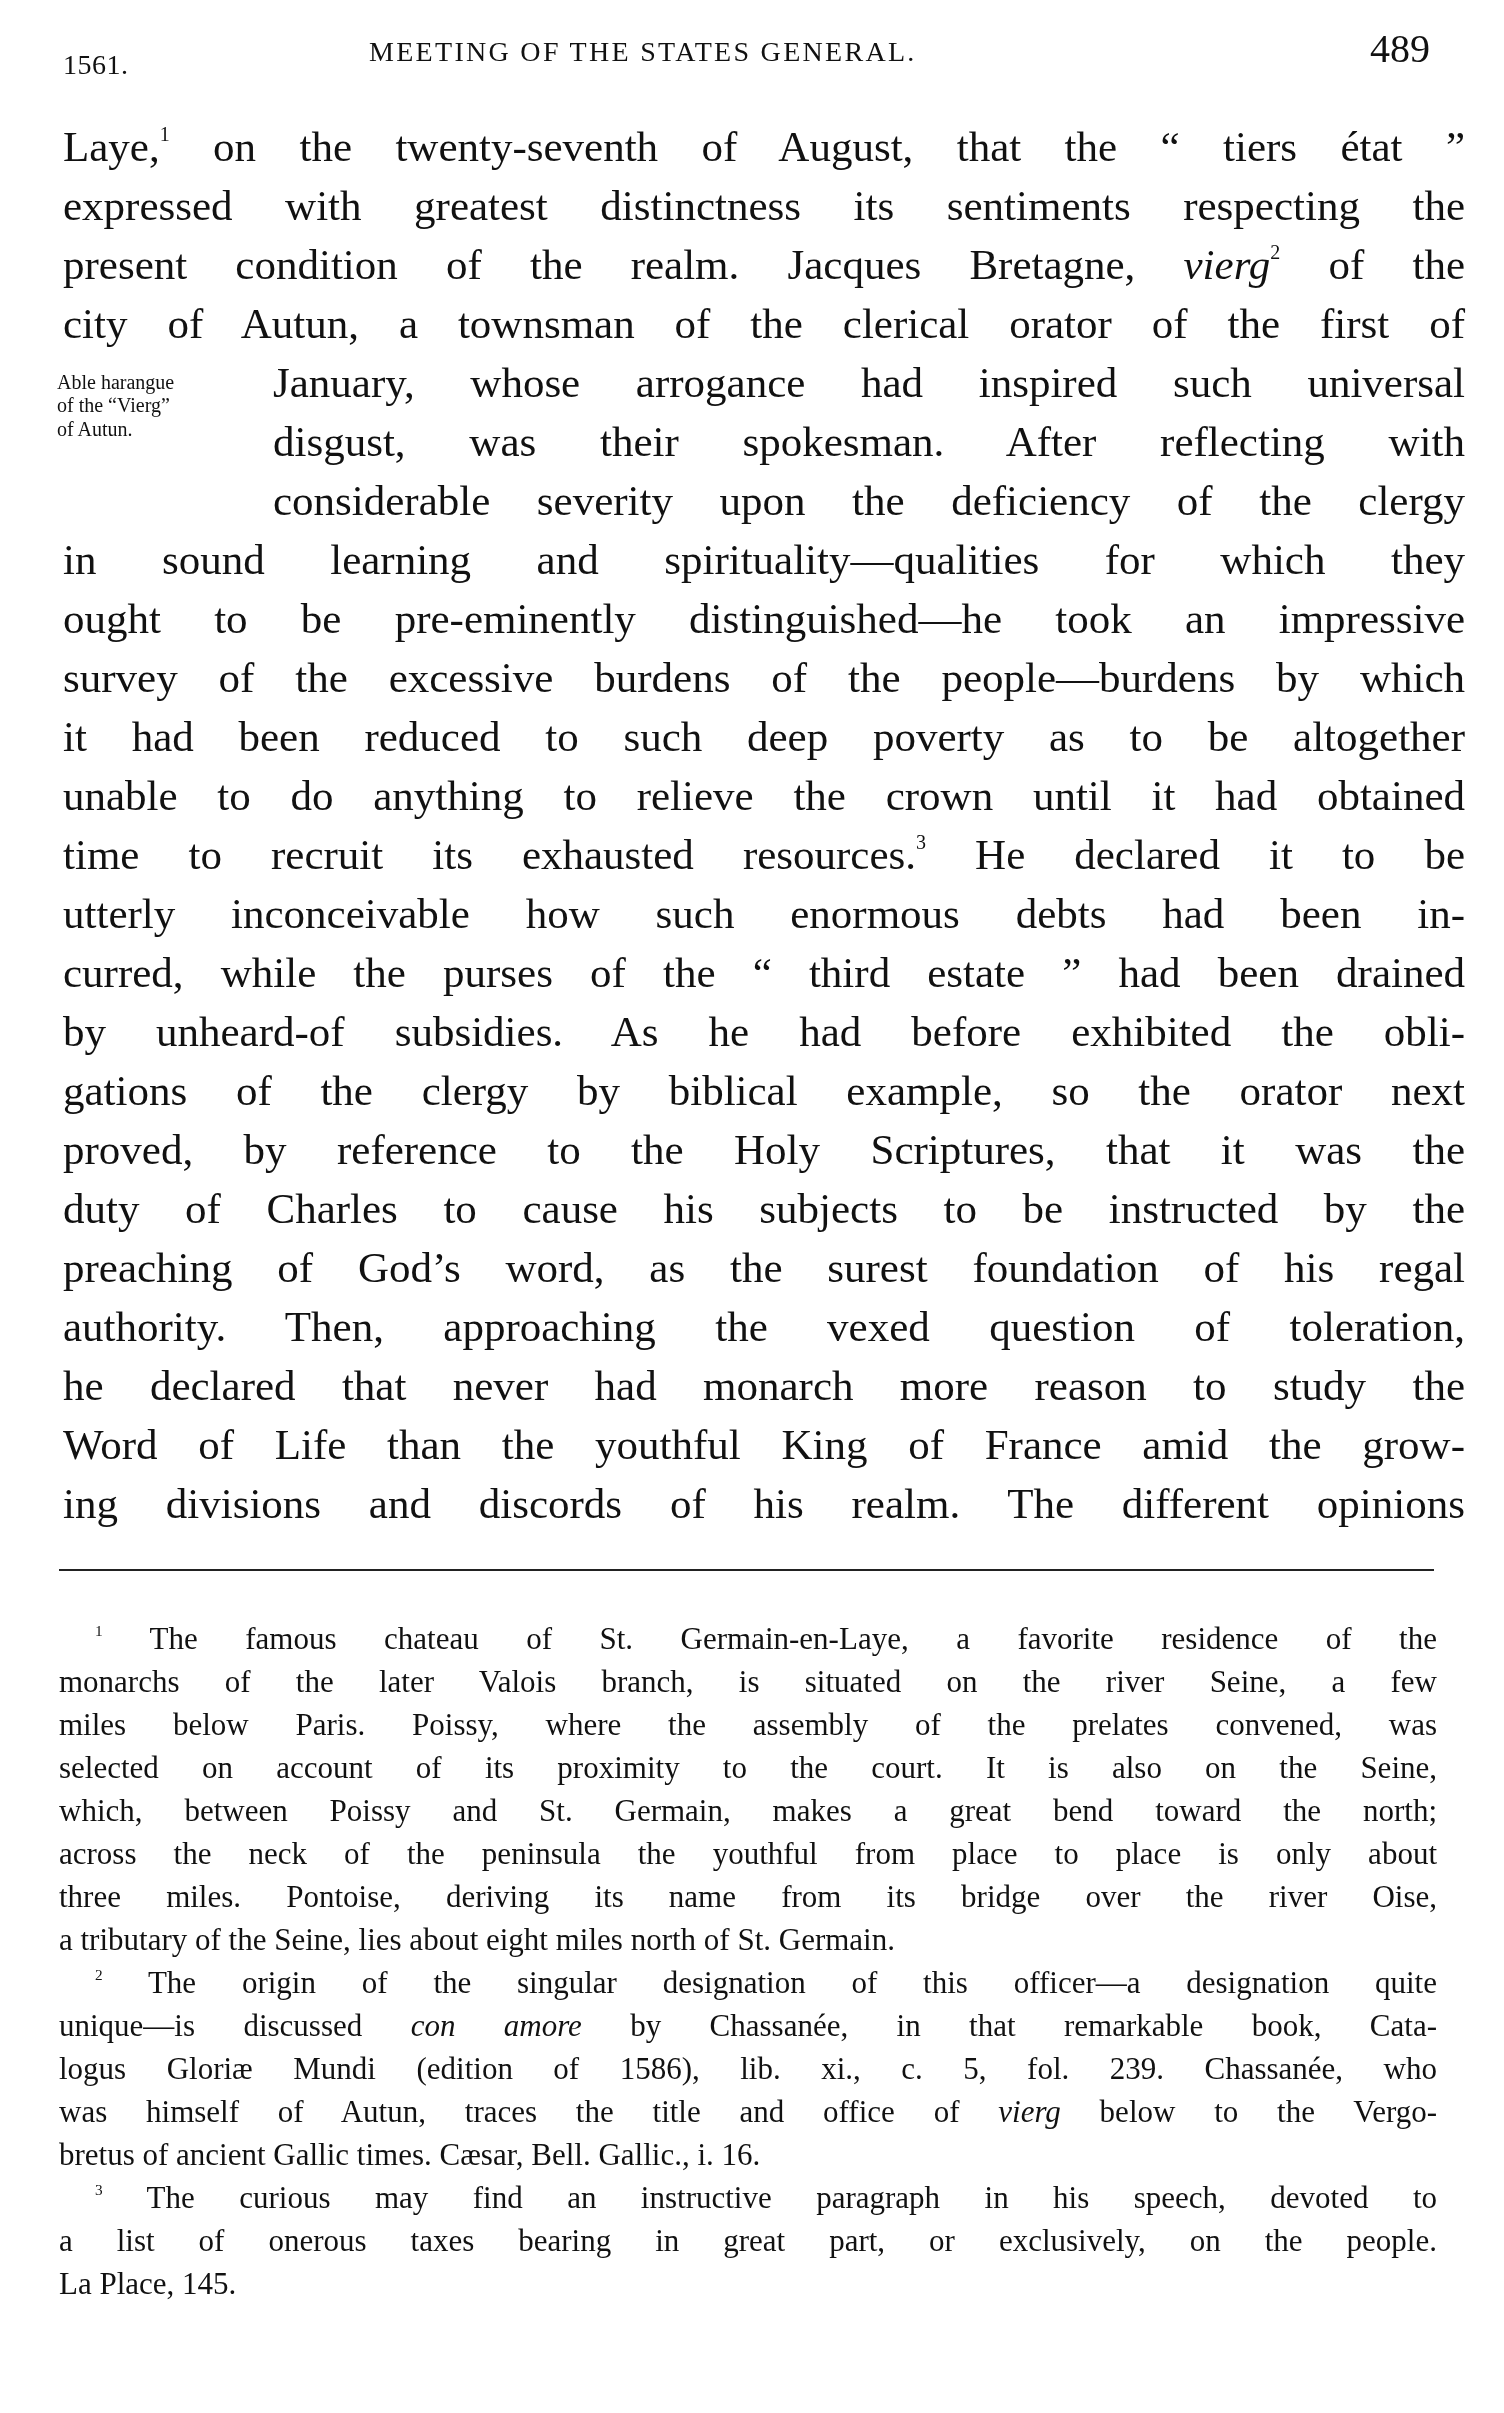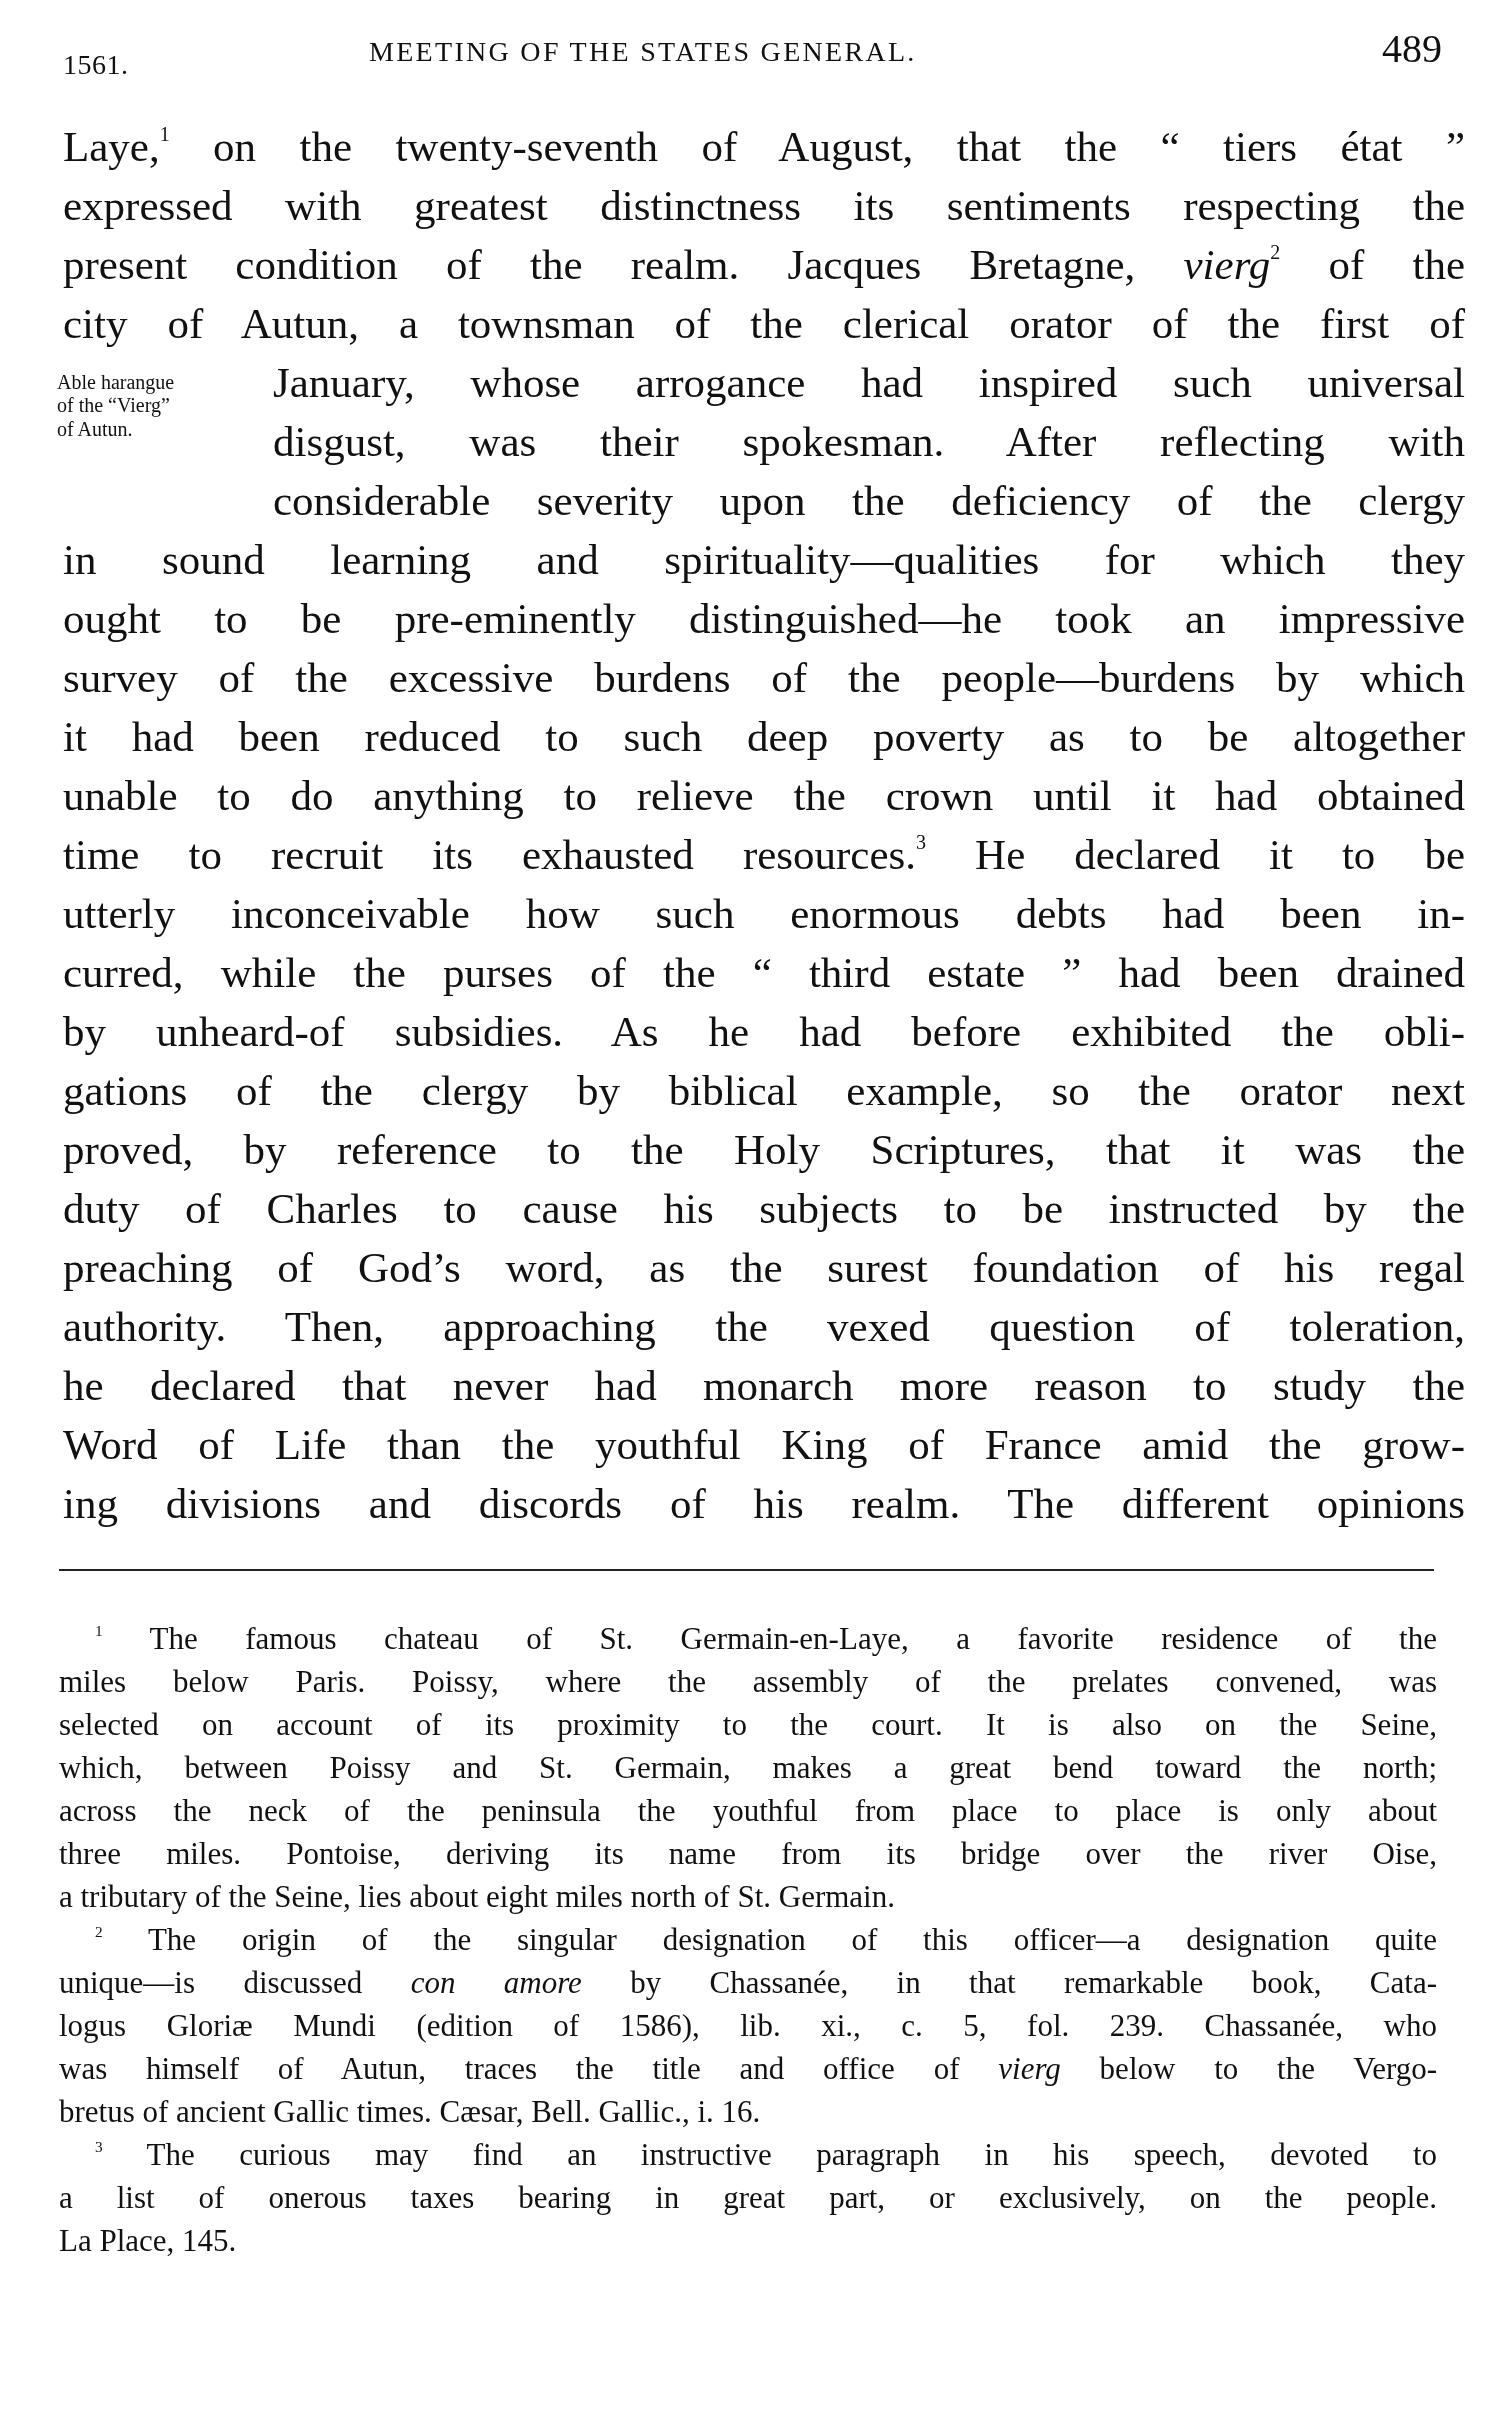--- a/index.html
+++ b/index.html
@@ -21,21 +21,21 @@
     }
     .hdr-year {
       position: absolute; left: 0; top: 24px;
       font-size: 28px; letter-spacing: 0.5px;
     }
     .hdr-title {
       position: absolute; left: 306px; top: 10.8px;
       font-size: 28px; letter-spacing: 2.3px;
     }
     .hdr-page {
-      position: absolute; right: 4px; top: 0;
+      position: absolute; right: 16px; top: 0;
       font-size: 40px;
     }
     .body-text {
       position: absolute;
       left: 63px;
       width: 1402px;
       top: 117px;
     }
     .line {
       height: 59px;
@@ -123,20 +123,21 @@
   <div class="line">authority.  Then, approaching the vexed question of toleration,</div>
   <div class="line">he declared that never had monarch more reason to study the</div>
   <div class="line">Word of Life than the youthful King of France amid the grow-</div>
   <div class="line">ing divisions and discords of his realm.  The different opinions</div>
 </div>
 
 <div class="footnote-rule"></div>
 
 <div class="footnotes">
   <div class="fline first"><sup class="ffn">1</sup><span> The famous chateau of St. Germain-en-Laye, a favorite residence of the</span></div>
+  <div class="fline">monarchs of the later Valois branch, is situated on the river Seine, a few</div>
   <div class="fline">miles below Paris.  Poissy, where the assembly of the prelates convened, was</div>
   <div class="fline">selected on account of its proximity to the court.  It is also on the Seine,</div>
   <div class="fline">which, between Poissy and St. Germain, makes a great bend toward the north;</div>
   <div class="fline">across the neck of the peninsula the youthful from place to place is only about</div>
   <div class="fline">three miles.  Pontoise, deriving its name from its bridge over the river Oise,</div>
   <div class="fline last">a tributary of the Seine, lies about eight miles north of St. Germain.</div>
   <div class="fline first"><sup class="ffn">2</sup><span> The origin of the singular designation of this officer—a designation quite</span></div>
   <div class="fline"><span>unique—is discussed </span><span class="it">con amore</span><span> by Chassanée, in that remarkable book, Cata-</span></div>
   <div class="fline">logus Gloriæ Mundi (edition of 1586), lib. xi., c. 5, fol. 239.  Chassanée, who</div>
   <div class="fline"><span>was himself of Autun, traces the title and office of </span><span class="it">vierg</span><span> below to the Vergo-</span></div>

